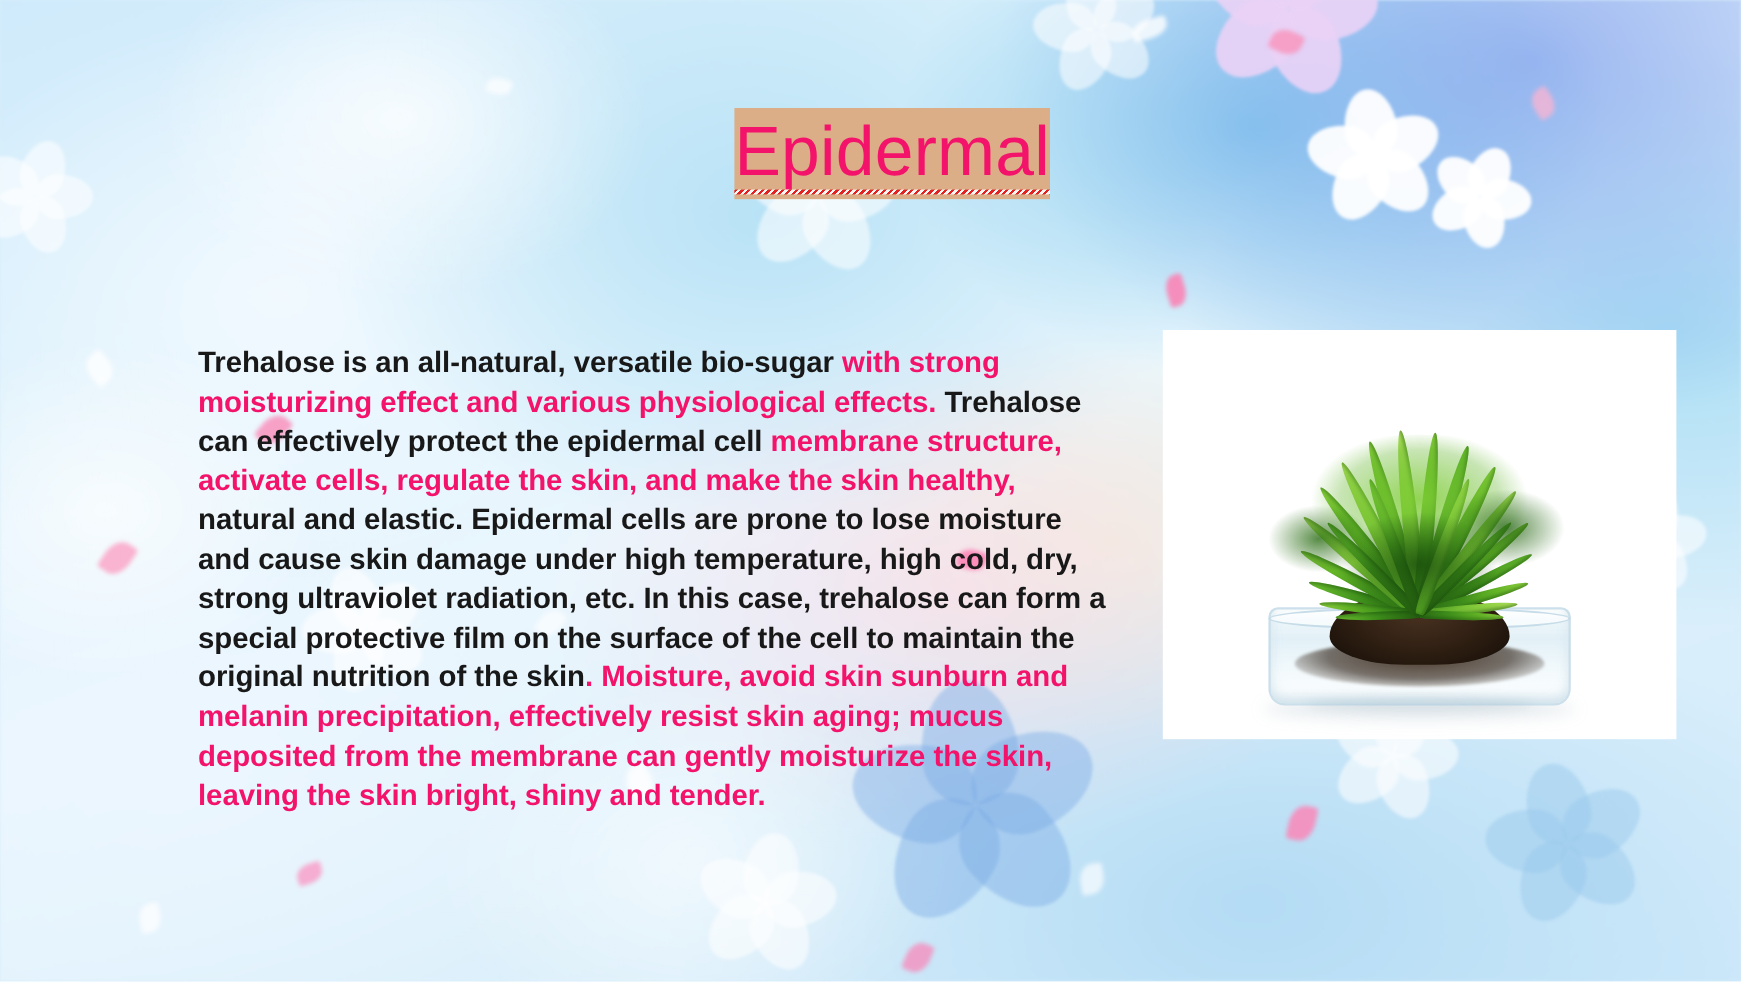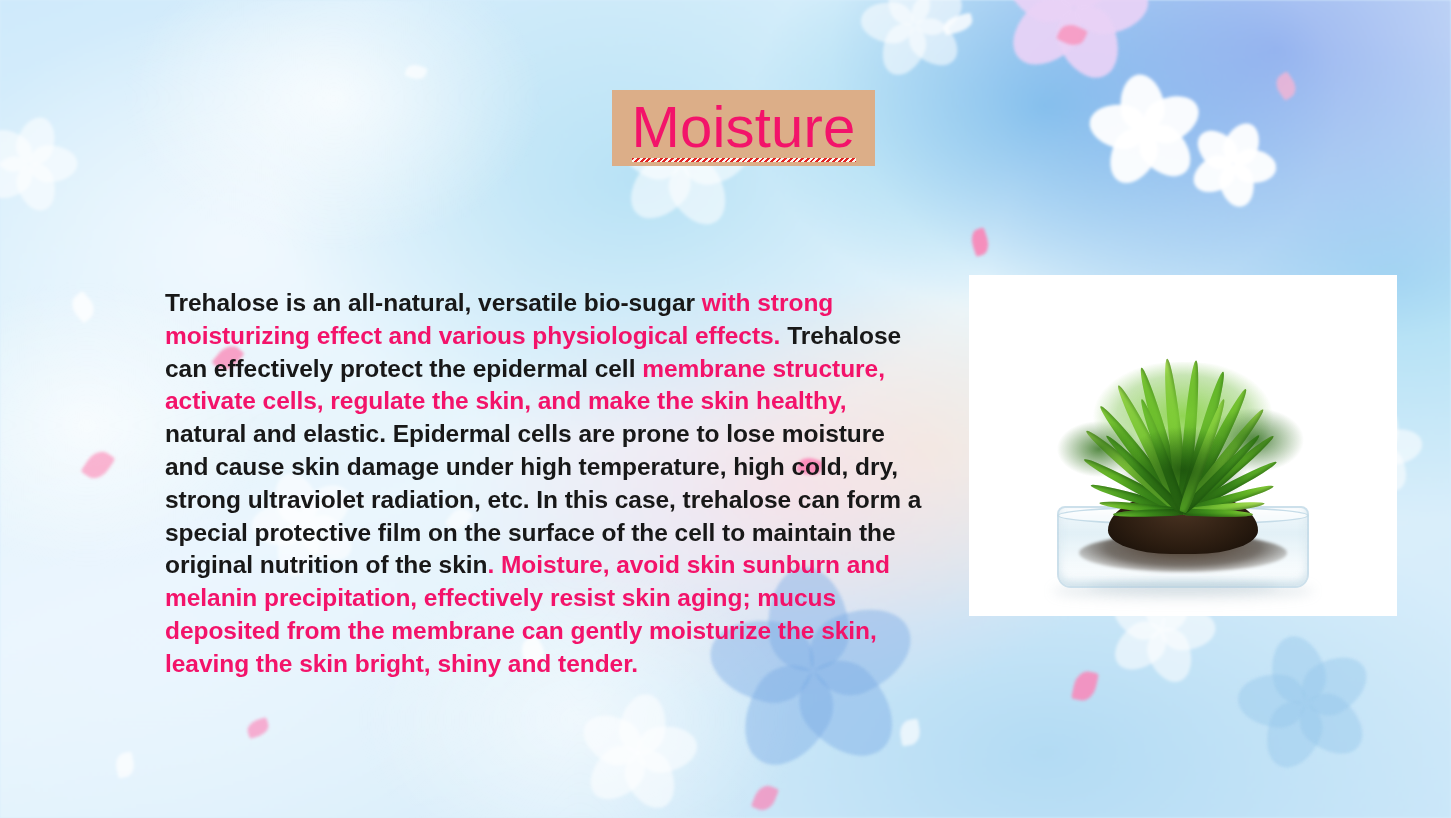--- a/index.html
+++ b/index.html
@@ -305,21 +305,21 @@
       <div class="petal" style="left: 45%; top: 12%; width: 18px; height: 26px; background: rgba(255, 255, 255, 0.72); transform: rotate(-26deg);"></div>
       <div class="petal" style="left: 92%; top: 44%; width: 16px; height: 22px; background: rgba(250, 160, 200, 0.7); transform: rotate(15deg);"></div>
       <div class="petal" style="left: 17%; top: 88%; width: 22px; height: 16px; background: rgba(252, 140, 188, 0.68); transform: rotate(-18deg);"></div>
       <div class="petal" style="left: 52%; top: 96%; width: 20px; height: 26px; background: rgba(250, 135, 185, 0.72); transform: rotate(22deg);"></div>
       <div class="petal" style="left: 62%; top: 88%; width: 20px; height: 25px; background: rgba(255, 255, 255, 0.66); transform: rotate(-10deg);"></div>
       <div class="petal" style="left: 88%; top: 9%; width: 18px; height: 24px; background: rgba(252, 180, 210, 0.75); transform: rotate(-34deg);"></div>
       <div class="petal" style="left: 31%; top: 62%; width: 18px; height: 24px; background: rgba(255, 255, 255, 0.6); transform: rotate(36deg);"></div>
     </div>
 
   <div class="title-box">
-    <div class="title-text">Moisture</div>
+    <div class="title-text">Epidermal</div>
   </div>
 
   <div class="body-text" id="body-text"><span>Trehalose is an all-natural, versatile bio-sugar </span><span class="pink">with strong moisturizing effect and various physiological effects.</span><span> Trehalose can effectively protect the epidermal cell </span><span class="pink">membrane structure, activate cells, regulate the skin, and make the skin healthy,</span><span> natural and elastic. Epidermal cells are prone to lose moisture and cause skin damage under high temperature, high cold, dry, strong ultraviolet radiation, etc. In this case, trehalose can form a special protective film on the surface of the cell to maintain the original nutrition of the skin</span><span class="pink">. Moisture, avoid skin sunburn and melanin precipitation, effectively resist skin aging; mucus deposited from the membrane can gently moisturize the skin, leaving the skin bright, shiny and tender.</span></div>
 
   <div class="photo-frame">
     <div class="photo-inner">
       <div class="photo-shadow"></div>
       <div class="dish"></div>
       <div class="roots"></div>
       <div class="soil"></div>

